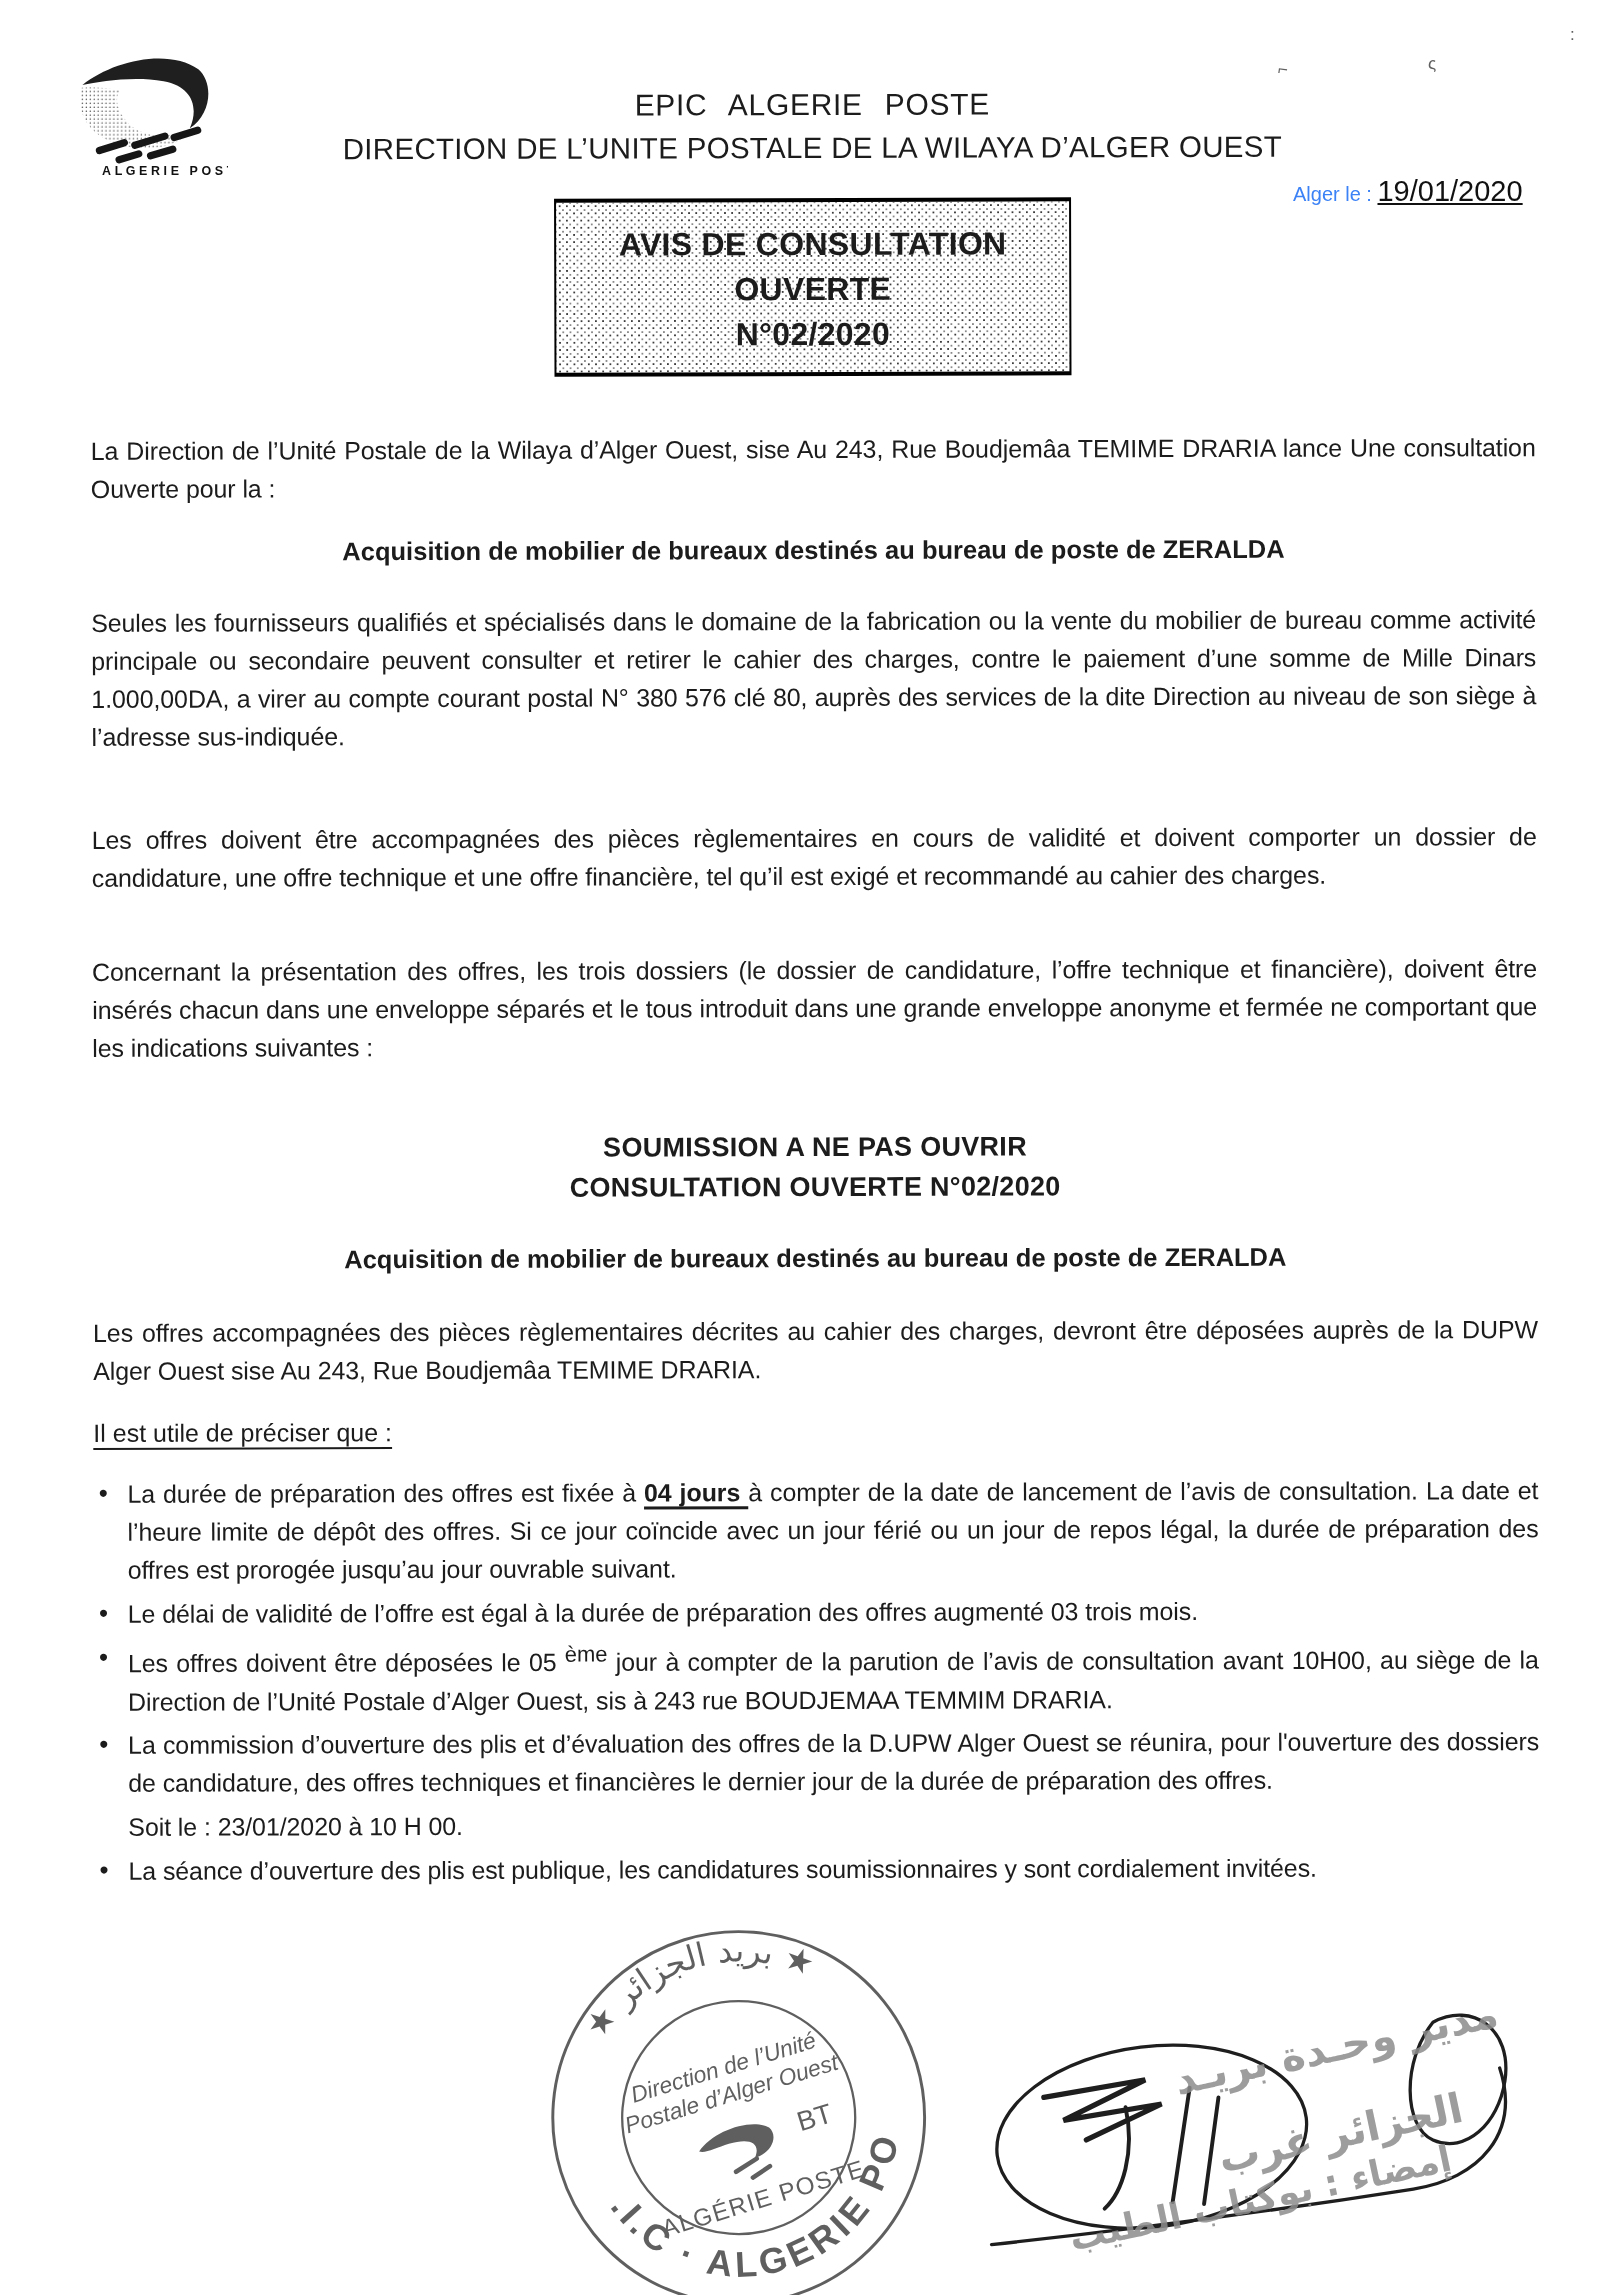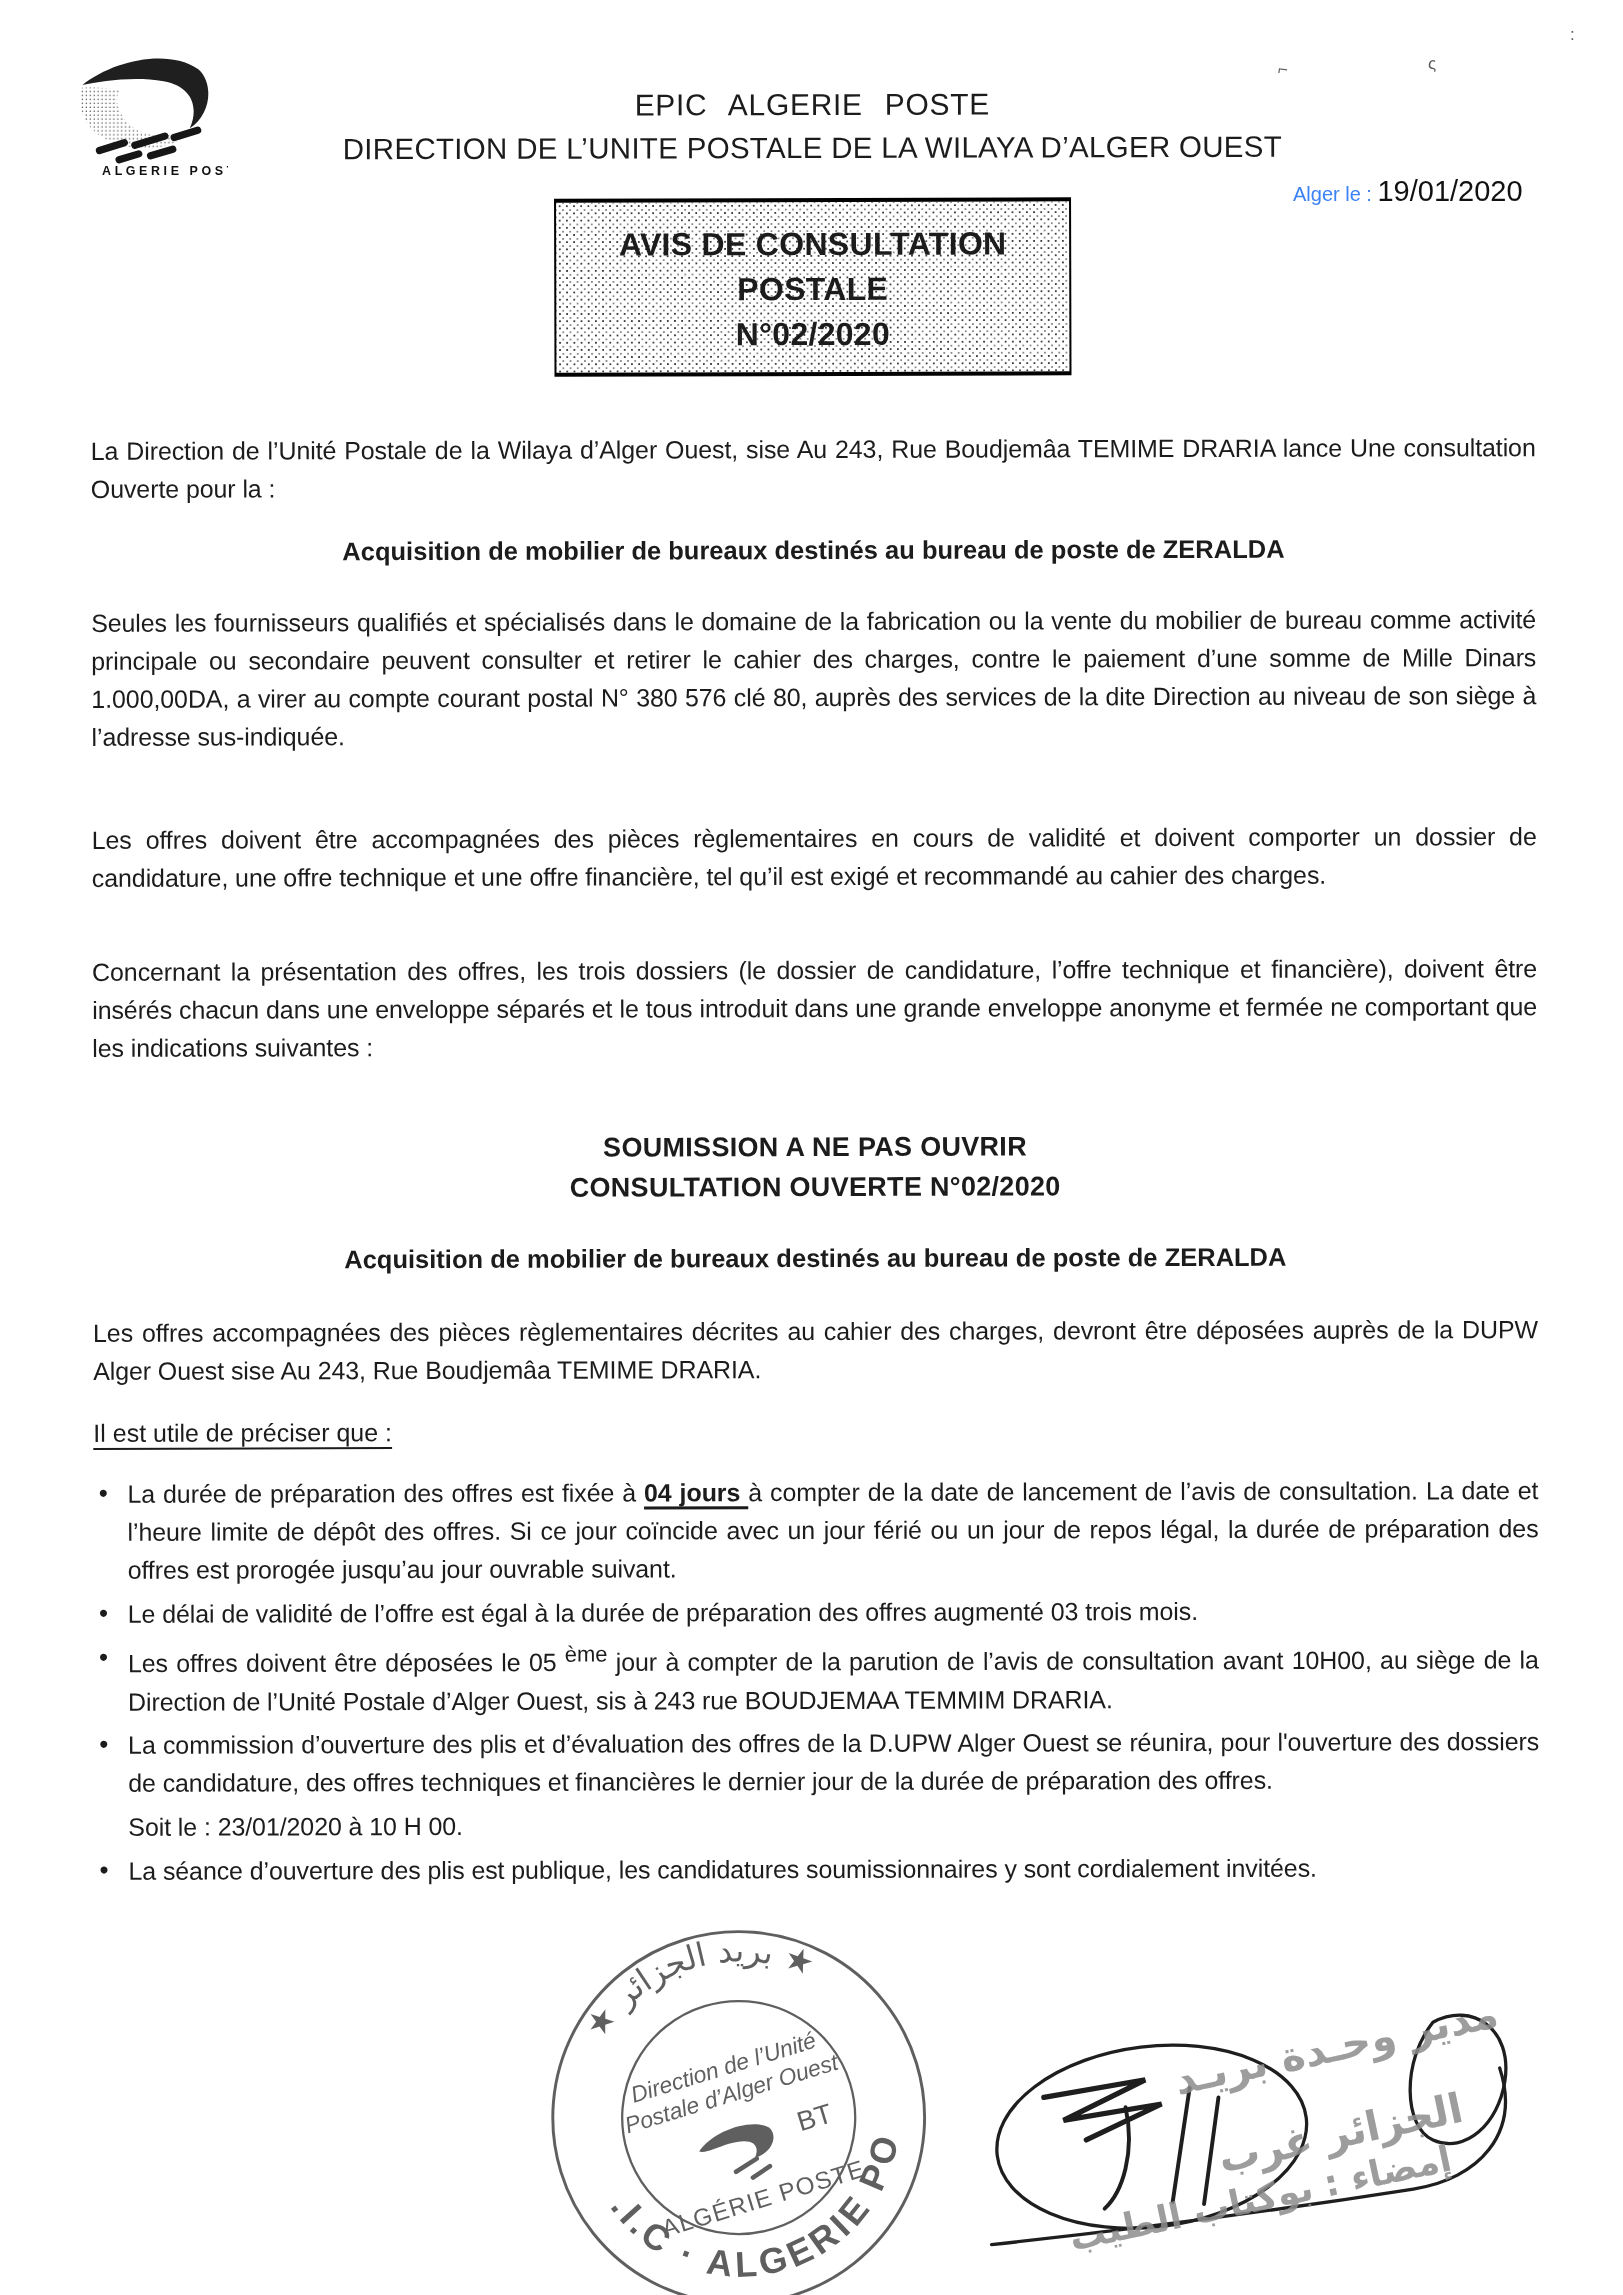--- a/index.html
+++ b/index.html
@@ -16,21 +16,21 @@
     transform:rotate(-0.15deg);
   }
   
   .org-header{margin-top:84px;text-align:center;line-height:1.42;}
   .org-line1{font-size:30px;word-spacing:13px;letter-spacing:0.7px;}
   .org-line2{font-size:29.5px;letter-spacing:0.3px;}
   .date-line{
     position:absolute;top:175px;left:1293px;white-space:nowrap;
   }
   .date-label{font-size:20px;color:#3b82f6;}
-  .date-value{font-size:29px;color:#111;}
+  .date-value{font-size:29px;color:#111;text-decoration:underline;}
   
   .notice-box{
     width:503px;margin:30px auto 0;
     border:solid #000;border-width:4.6px 2.6px;
     background-image:
       radial-gradient(circle,#3c3c3c 0.9px,transparent 1px),
       radial-gradient(circle,#8a8a8a 0.7px,transparent 0.9px);
     background-size:7.2px 7.2px,7.2px 7.2px;
     background-position:0 0,3.3px 3.9px;
     text-align:center;
@@ -121,21 +121,21 @@
   </div>
 
   <div class="content">
 
     <div class="org-header">
       <div class="org-line1">EPIC ALGERIE POSTE</div>
       <div class="org-line2">DIRECTION DE L’UNITE POSTALE DE LA WILAYA D’ALGER OUEST</div>
     </div>
 
     <div class="notice-box">
-      <div class="notice-line">AVIS DE CONSULTATION POSTALE</div>
+      <div class="notice-line">AVIS DE CONSULTATION OUVERTE</div>
       <div class="notice-line">N°02/2020</div>
     </div>
 
     <div class="para p-intro">La Direction de l’Unité Postale de la Wilaya d’Alger Ouest, sise Au 243, Rue Boudjemâa TEMIME DRARIA lance Une consultation Ouverte pour la :</div>
 
     <div class="subject">Acquisition de mobilier de bureaux destinés au bureau de poste de ZERALDA</div>
 
     <div class="para p-fourn">Seules les fournisseurs qualifiés et spécialisés dans le domaine de la fabrication ou la vente du mobilier de bureau comme activité principale ou secondaire  peuvent consulter et retirer le cahier des charges, contre le paiement d’une somme de Mille Dinars 1.000,00DA, a virer au compte courant postal N° 380 576 clé 80,  auprès des services de la dite Direction au niveau de son siège à l’adresse sus-indiquée.</div>
 
     <div class="para p-offres">Les offres doivent être accompagnées des pièces règlementaires en cours de validité et doivent comporter un dossier de candidature,  une offre technique et une offre financière, tel qu’il est exigé et recommandé au cahier des charges.</div>

